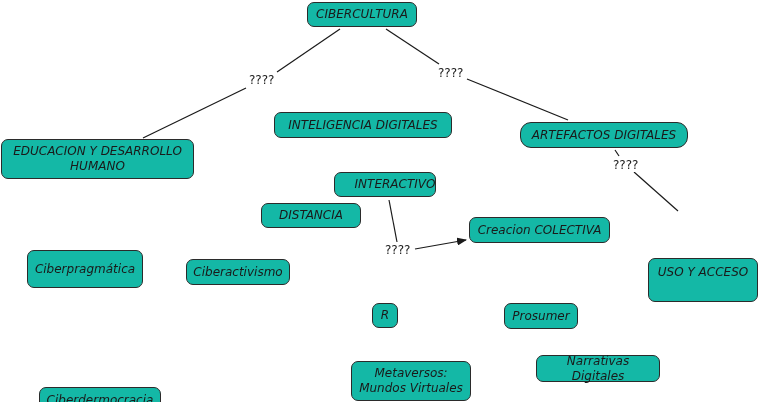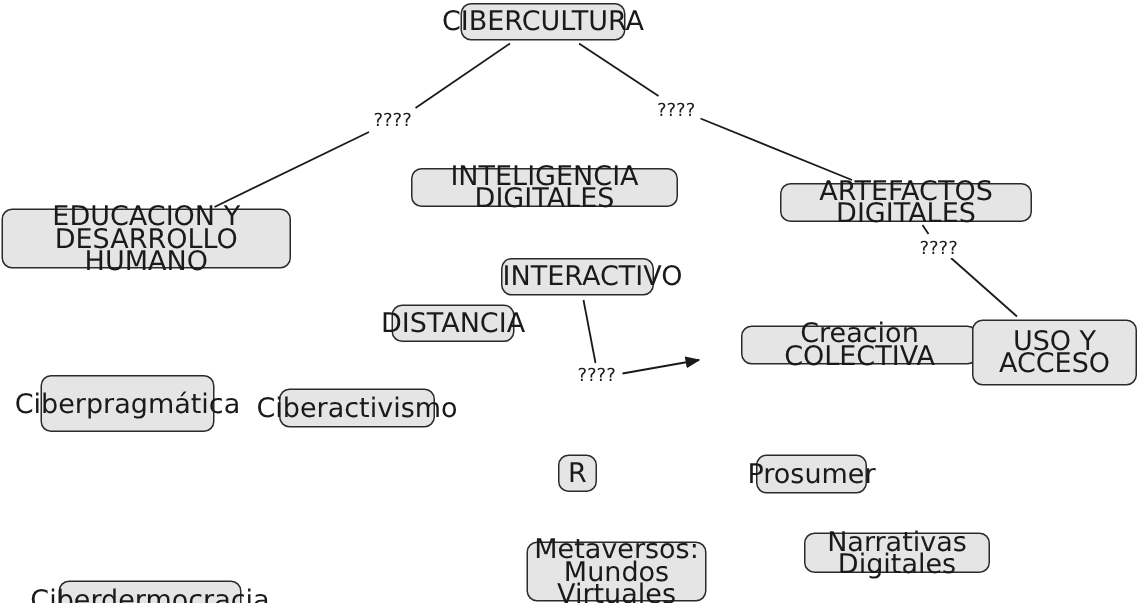--- a/index.html
+++ b/index.html
@@ -1,23 +1,23 @@
 <!DOCTYPE html>
 <html><head>
 <meta charset="utf-8">
 <style>
   html, body { margin:0; padding:0; background:#ffffff; }
   body { width:759px; height:402px; position:relative; overflow:hidden;
          font-family:"DejaVu Sans", sans-serif; color:#1a1a1a; }
   #links { position:absolute; left:0; top:0; width:759px; height:402px; }
-  .node { position:absolute; box-sizing:border-box; background:#e5e5e5;
-          border:1px solid #2b2b2b; border-radius:7px; font-size:18px;
+  .node { position:absolute; box-sizing:border-box; background:#14b8a6;
+          border:1px solid #2b2b2b; border-radius:7px; font-size:12px;
           line-height:15px; text-align:center; white-space:pre-line;
-          display:flex; align-items:center; justify-content:center; padding:0 4px; }
-  .node.top { align-items:flex-start; padding-top:6px; }
+          display:flex; align-items:center; justify-content:center; padding:0 4px;font-style:italic; }
+  .node.top { align-items:flex-start; padding-top:6px;margin-top:45px; }
   .lbl { position:absolute; font-size:12px; line-height:14px; background:#fff;
          padding:0 1px; color:#1a1a1a; }
 </style>
 </head>
 <body>
 
 <svg id="links" xmlns="http://www.w3.org/2000/svg">
   <defs>
     <marker id="arrow" markerWidth="10" markerHeight="8" refX="9" refY="4" orient="auto" markerUnits="userSpaceOnUse">
       <path d="M0,0 L10,4 L0,8 z" fill="#1a1a1a"></path>
@@ -30,24 +30,24 @@
   <line x1="615" y1="150" x2="619" y2="156" stroke="#1a1a1a" stroke-width="1.2"></line>
   <line x1="634" y1="172" x2="678" y2="211" stroke="#1a1a1a" stroke-width="1.2"></line>
   <line x1="389" y1="200" x2="397" y2="242" stroke="#1a1a1a" stroke-width="1.2"></line>
   <line x1="415" y1="249" x2="466" y2="240" stroke="#1a1a1a" stroke-width="1.2" marker-end="url(#arrow)"></line>
 </svg>
 
 <div class="node" style="left:307px;top:2px;width:110px;height:25px;">CIBERCULTURA</div>
 <div class="node" style="left:1px;top:139px;width:193px;height:40px;">EDUCACION Y DESARROLLO
 HUMANO</div>
 <div class="node" style="left:274px;top:112px;width:178px;height:26px;">INTELIGENCIA DIGITALES</div>
-<div class="node" style="left:520px;top:122px;width:168px;height:26px;">ARTEFACTOS DIGITALES</div>
+<div class="node" style="left:520px;top:122px;width:168px;height:26px;border-radius:11px;">ARTEFACTOS DIGITALES</div>
 <div class="node" style="left:334px;top:172px;width:102px;height:25px;padding-left:24px;">INTERACTIVO</div>
-<div class="node" style="left:261px;top:203px;width:82px;height:25px;">DISTANCIA</div>
-<div class="node" style="left:494px;top:217px;width:158px;height:26px;">Creacion COLECTIVA</div>
+<div class="node" style="left:261px;top:203px;width:100px;height:25px;">DISTANCIA</div>
+<div class="node" style="left:469px;top:217px;width:141px;height:26px;">Creacion COLECTIVA</div>
 <div class="node top" style="left:648px;top:213px;width:110px;height:44px;">USO Y ACCESO</div>
 <div class="node" style="left:27px;top:250px;width:116px;height:38px;">Ciberpragmática</div>
 <div class="node" style="left:186px;top:259px;width:104px;height:26px;">Ciberactivismo</div>
 <div class="node" style="left:372px;top:303px;width:26px;height:25px;">R</div>
 <div class="node" style="left:504px;top:303px;width:74px;height:26px;">Prosumer</div>
 <div class="node" style="left:39px;top:367px;width:122px;height:26px;margin-top:20px;">Ciberdermocracia</div>
 <div class="node" style="left:351px;top:361px;width:120px;height:40px;">Metaversos:
 Mundos Virtuales</div>
 <div class="node" style="left:536px;top:355px;width:124px;height:27px;">Narrativas Digitales</div>
 

